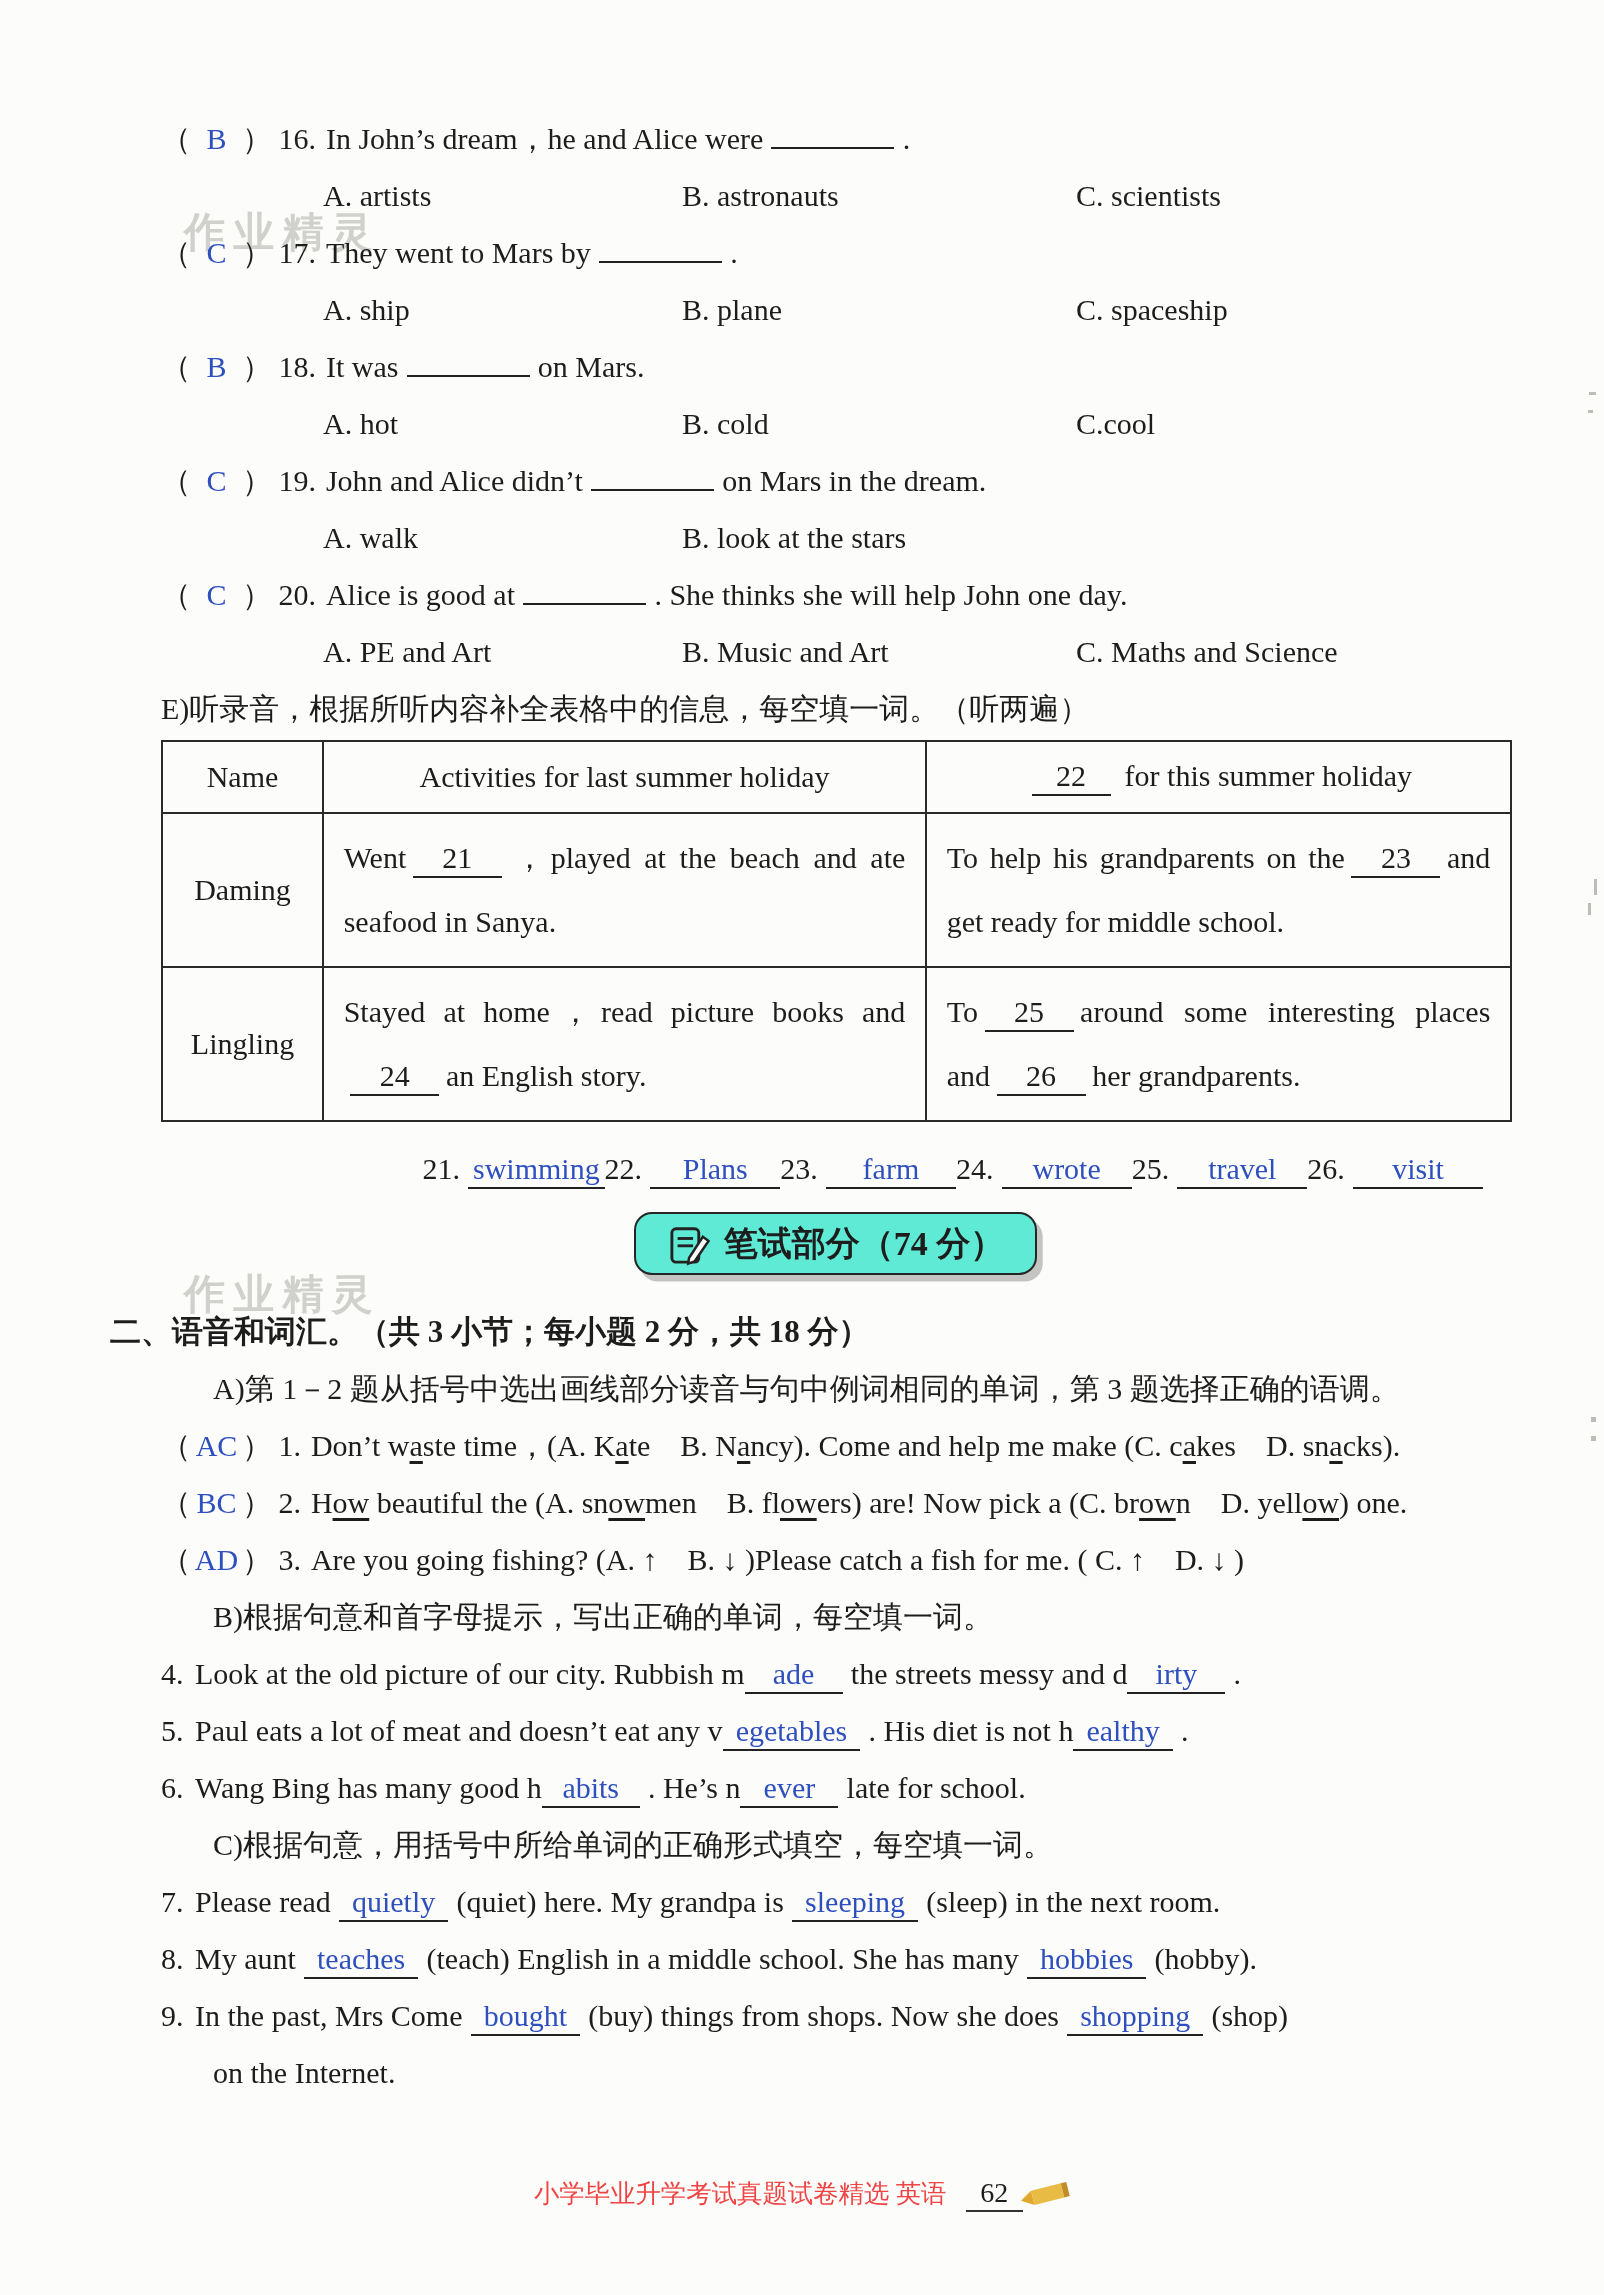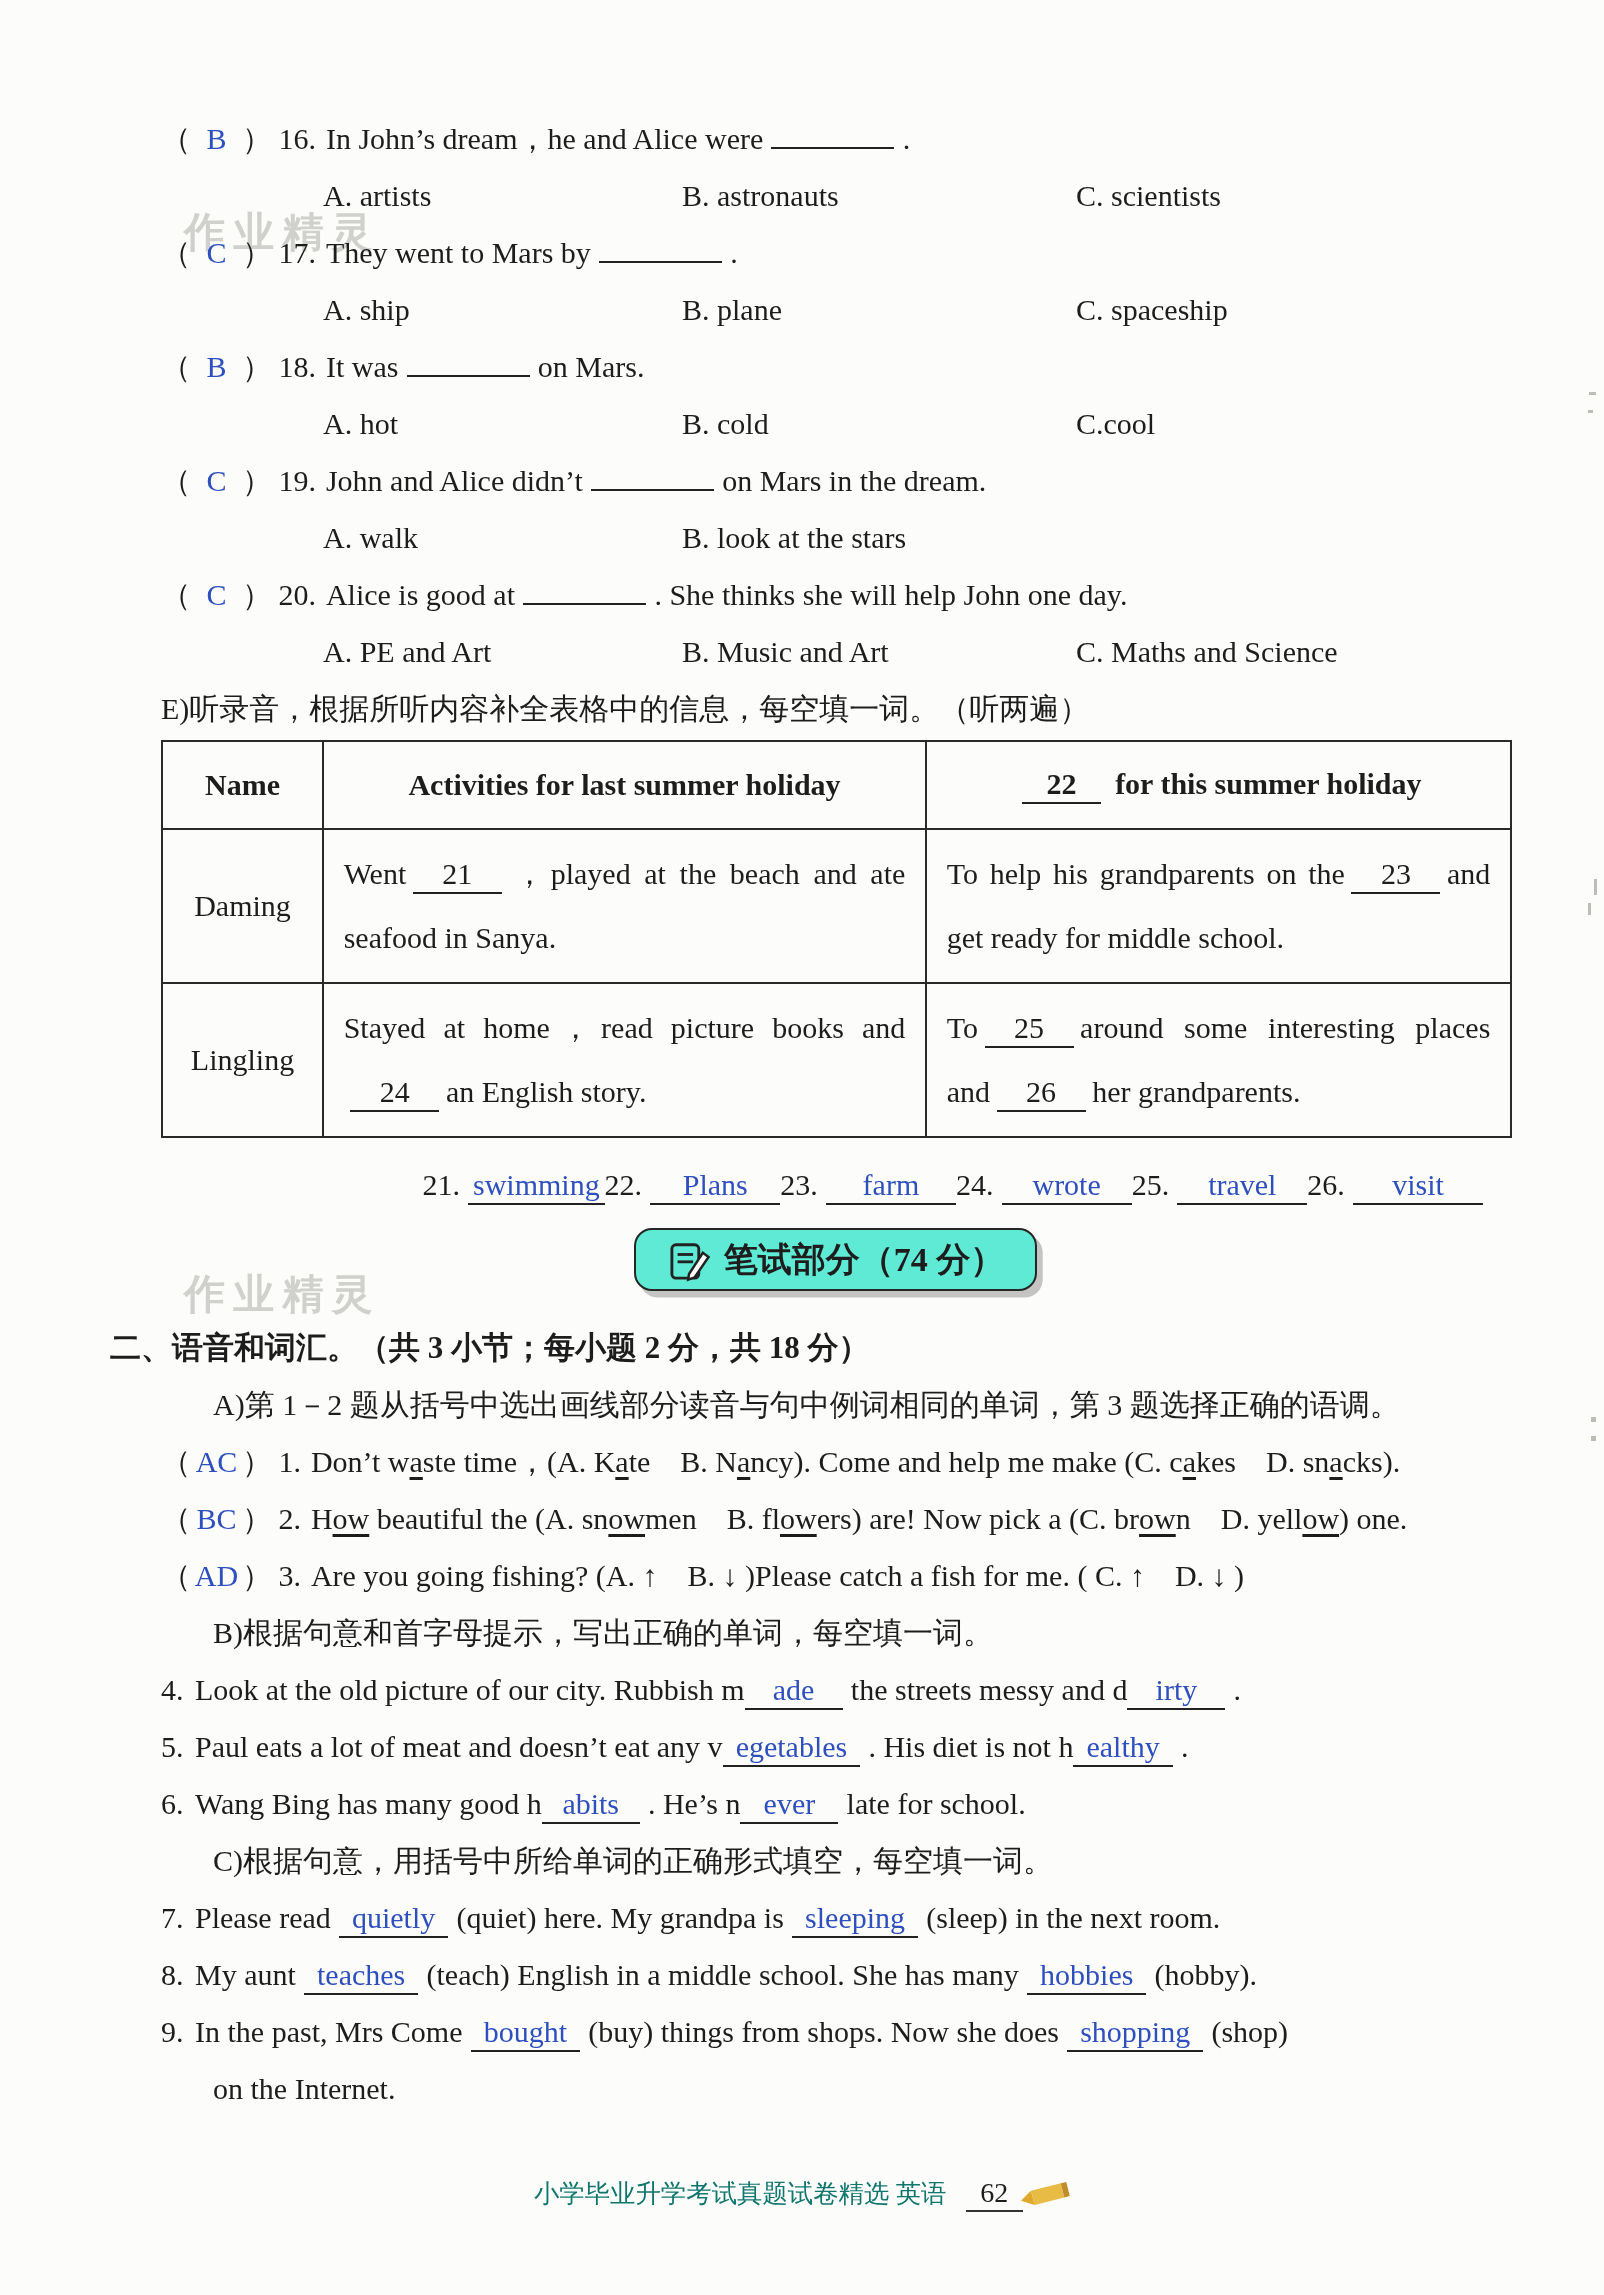--- a/index.html
+++ b/index.html
@@ -26,21 +26,21 @@
   
   .opt-row { margin-left:162px; display:flex; }
   .opt-a { width:359px; } .opt-b { width:394px; } .opt-c { flex:1; }
 
   
   .e-table { border-collapse:collapse; width:1349px; margin-top:3.3px; table-layout:fixed; }
   .e-table col.col-name { width:161px; }
   .e-table col.col-act  { width:603px; }
   .e-table col.col-plan { width:585px; }
   .e-table th, .e-table td { border:2.5px solid #2a2a2a; }
-  .e-table th { height:88px; font-weight:bold; text-align:center; vertical-align:middle; padding:0 8.2px;margin-top:24px; }
+  .e-table th { height:72px; font-weight:normal; text-align:center; vertical-align:middle; padding:0 8.2px;margin-top:24px; }
   .e-table td { height:154px; vertical-align:middle; padding:8.2px 19.7px; line-height:64px; text-align:justify; }
   .e-table td.name-cell { text-align:center; padding:0; }
   .blank-num { display:inline-block; min-width:89px; text-align:center; border-bottom:2.5px solid #222; margin:0 6.6px; line-height:1.15; }
   .hdr-blank { min-width:79px; }
 
   
   .answers-row { margin-top:18px; width:1322px; display:flex; justify-content:flex-end; line-height:57px; }
   .ans-item { white-space:nowrap; }
   .ans-num { margin-right:8.2px; }
   .ans-blank { display:inline-block; min-width:130px; text-align:center; border-bottom:2.5px solid #222; line-height:1.15; padding:0 4.9px; }
@@ -60,21 +60,21 @@
   .fill { display:inline-block; border-bottom:2.5px solid #222; min-width:98px; text-align:center; padding:0 13px; margin:0 8.2px; line-height:1.15; }
   .fill.tight { margin-left:0; }
   .q9-line2 { margin-left:52px; }
 
   
   .watermark { position:absolute; color:#c9c9c6; font-size:41px; letter-spacing:8.2px; opacity:.85;
                font-family:"Liberation Sans","DejaVu Sans",sans-serif; font-weight:bold; }
 
   
   .footer { position:absolute; top:2163px; left:0; width:100%; text-align:center; line-height:57px; white-space:nowrap; }
-  .footer-title { color:#0f766e; font-size:25.4px; }
+  .footer-title { color:#ef4444; font-size:25.4px; }
   .footer-page { display:inline-block; border-bottom:2.5px solid #333; padding:0 14.8px; margin-left:11.5px; font-size:28px; line-height:1.2; color:#1d1d1d; }
   .footer-pencil { display:inline-block; margin-left:-11.5px; transform:rotate(-14deg) translateY(3.3px); }
 
   
   .edge-mark { position:absolute; background:#bdbdb8; }
 </style>
 </head>
 <body>
 
 <div class="page">

